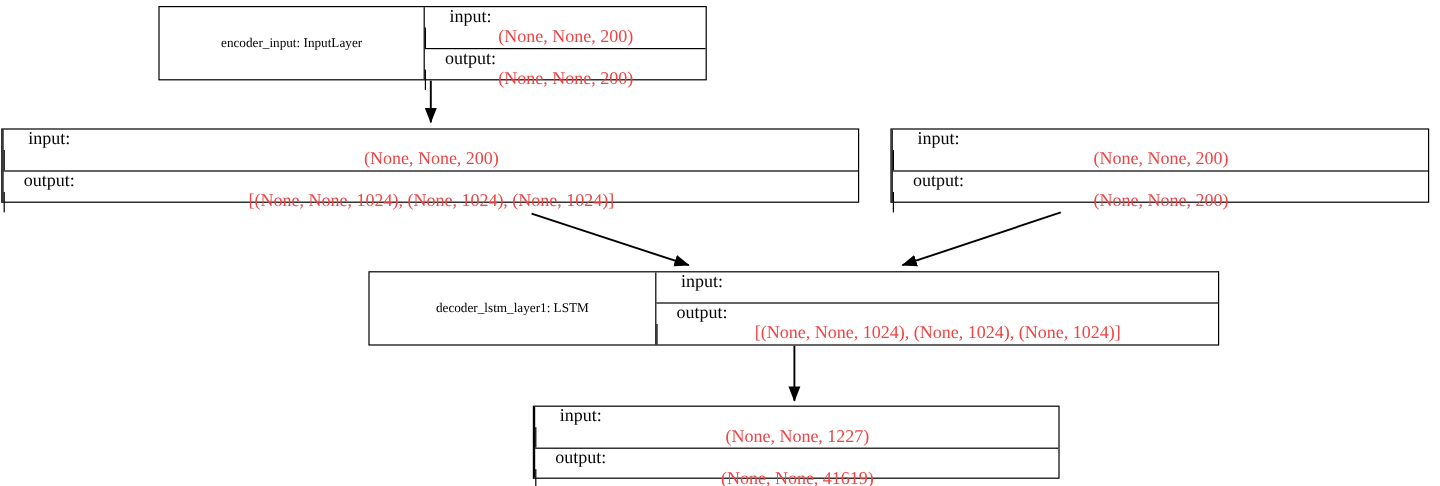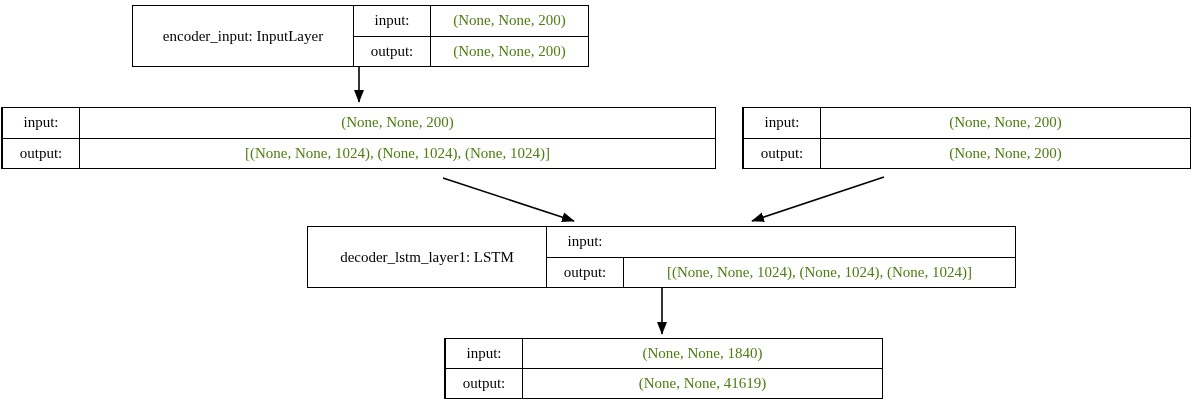--- a/index.html
+++ b/index.html
@@ -24,33 +24,34 @@
     flex-direction: row;
     align-items: stretch;
     z-index: 2;
   }
   .node-name {
     display: flex;
     align-items: center;
     justify-content: center;
     box-sizing: border-box;
     padding: 0 10px;
-    font-size: 15px;
+    font-size: 11px;
     color: #000000;
     white-space: nowrap;
   }
   .io-block {
     display: flex;
     flex-direction: column;
     box-sizing: border-box;
     border-left: 1px solid #000000;
     flex: 1 1 auto;
   }
   .io-row {
     display: flex;
+    flex-direction: column;
     flex: 1 1 0;
     align-items: stretch;
   }
   .io-row.top {
     border-bottom: 1px solid #000000;
   }
   .io-label {
     display: flex;
     align-items: center;
     justify-content: center;
@@ -60,21 +61,21 @@
     white-space: nowrap;
   }
   .io-value {
     display: flex;
     align-items: center;
     justify-content: center;
     box-sizing: border-box;
     border-left: 1px solid #000000;
     flex: 1 1 auto;
     font-size: 15px;
-    color: #4d7c0f;
+    color: #ef4444;
     white-space: nowrap;
     padding: 0 0;
   }
   #edges {
     position: absolute;
     left: 0;
     top: 0;
     width: 1200px;
     height: 405px;
     z-index: 1;
@@ -151,21 +152,21 @@
         <div class="io-label" style="width:76px;">output:</div>
         <div class="io-value">[(None, None, 1024), (None, 1024), (None, 1024)]</div>
       </div>
     </div>
   </div>
 
   <div class="node" style="left:444px; top:338px; width:439px; height:61px;">
     <div class="io-block">
       <div class="io-row top">
         <div class="io-label" style="width:76px;">input:</div>
-        <div class="io-value">(None, None, 1840)</div>
+        <div class="io-value">(None, None, 1227)</div>
       </div>
       <div class="io-row">
         <div class="io-label" style="width:76px;">output:</div>
         <div class="io-value">(None, None, 41619)</div>
       </div>
     </div>
   </div>
 
 </div>
 

